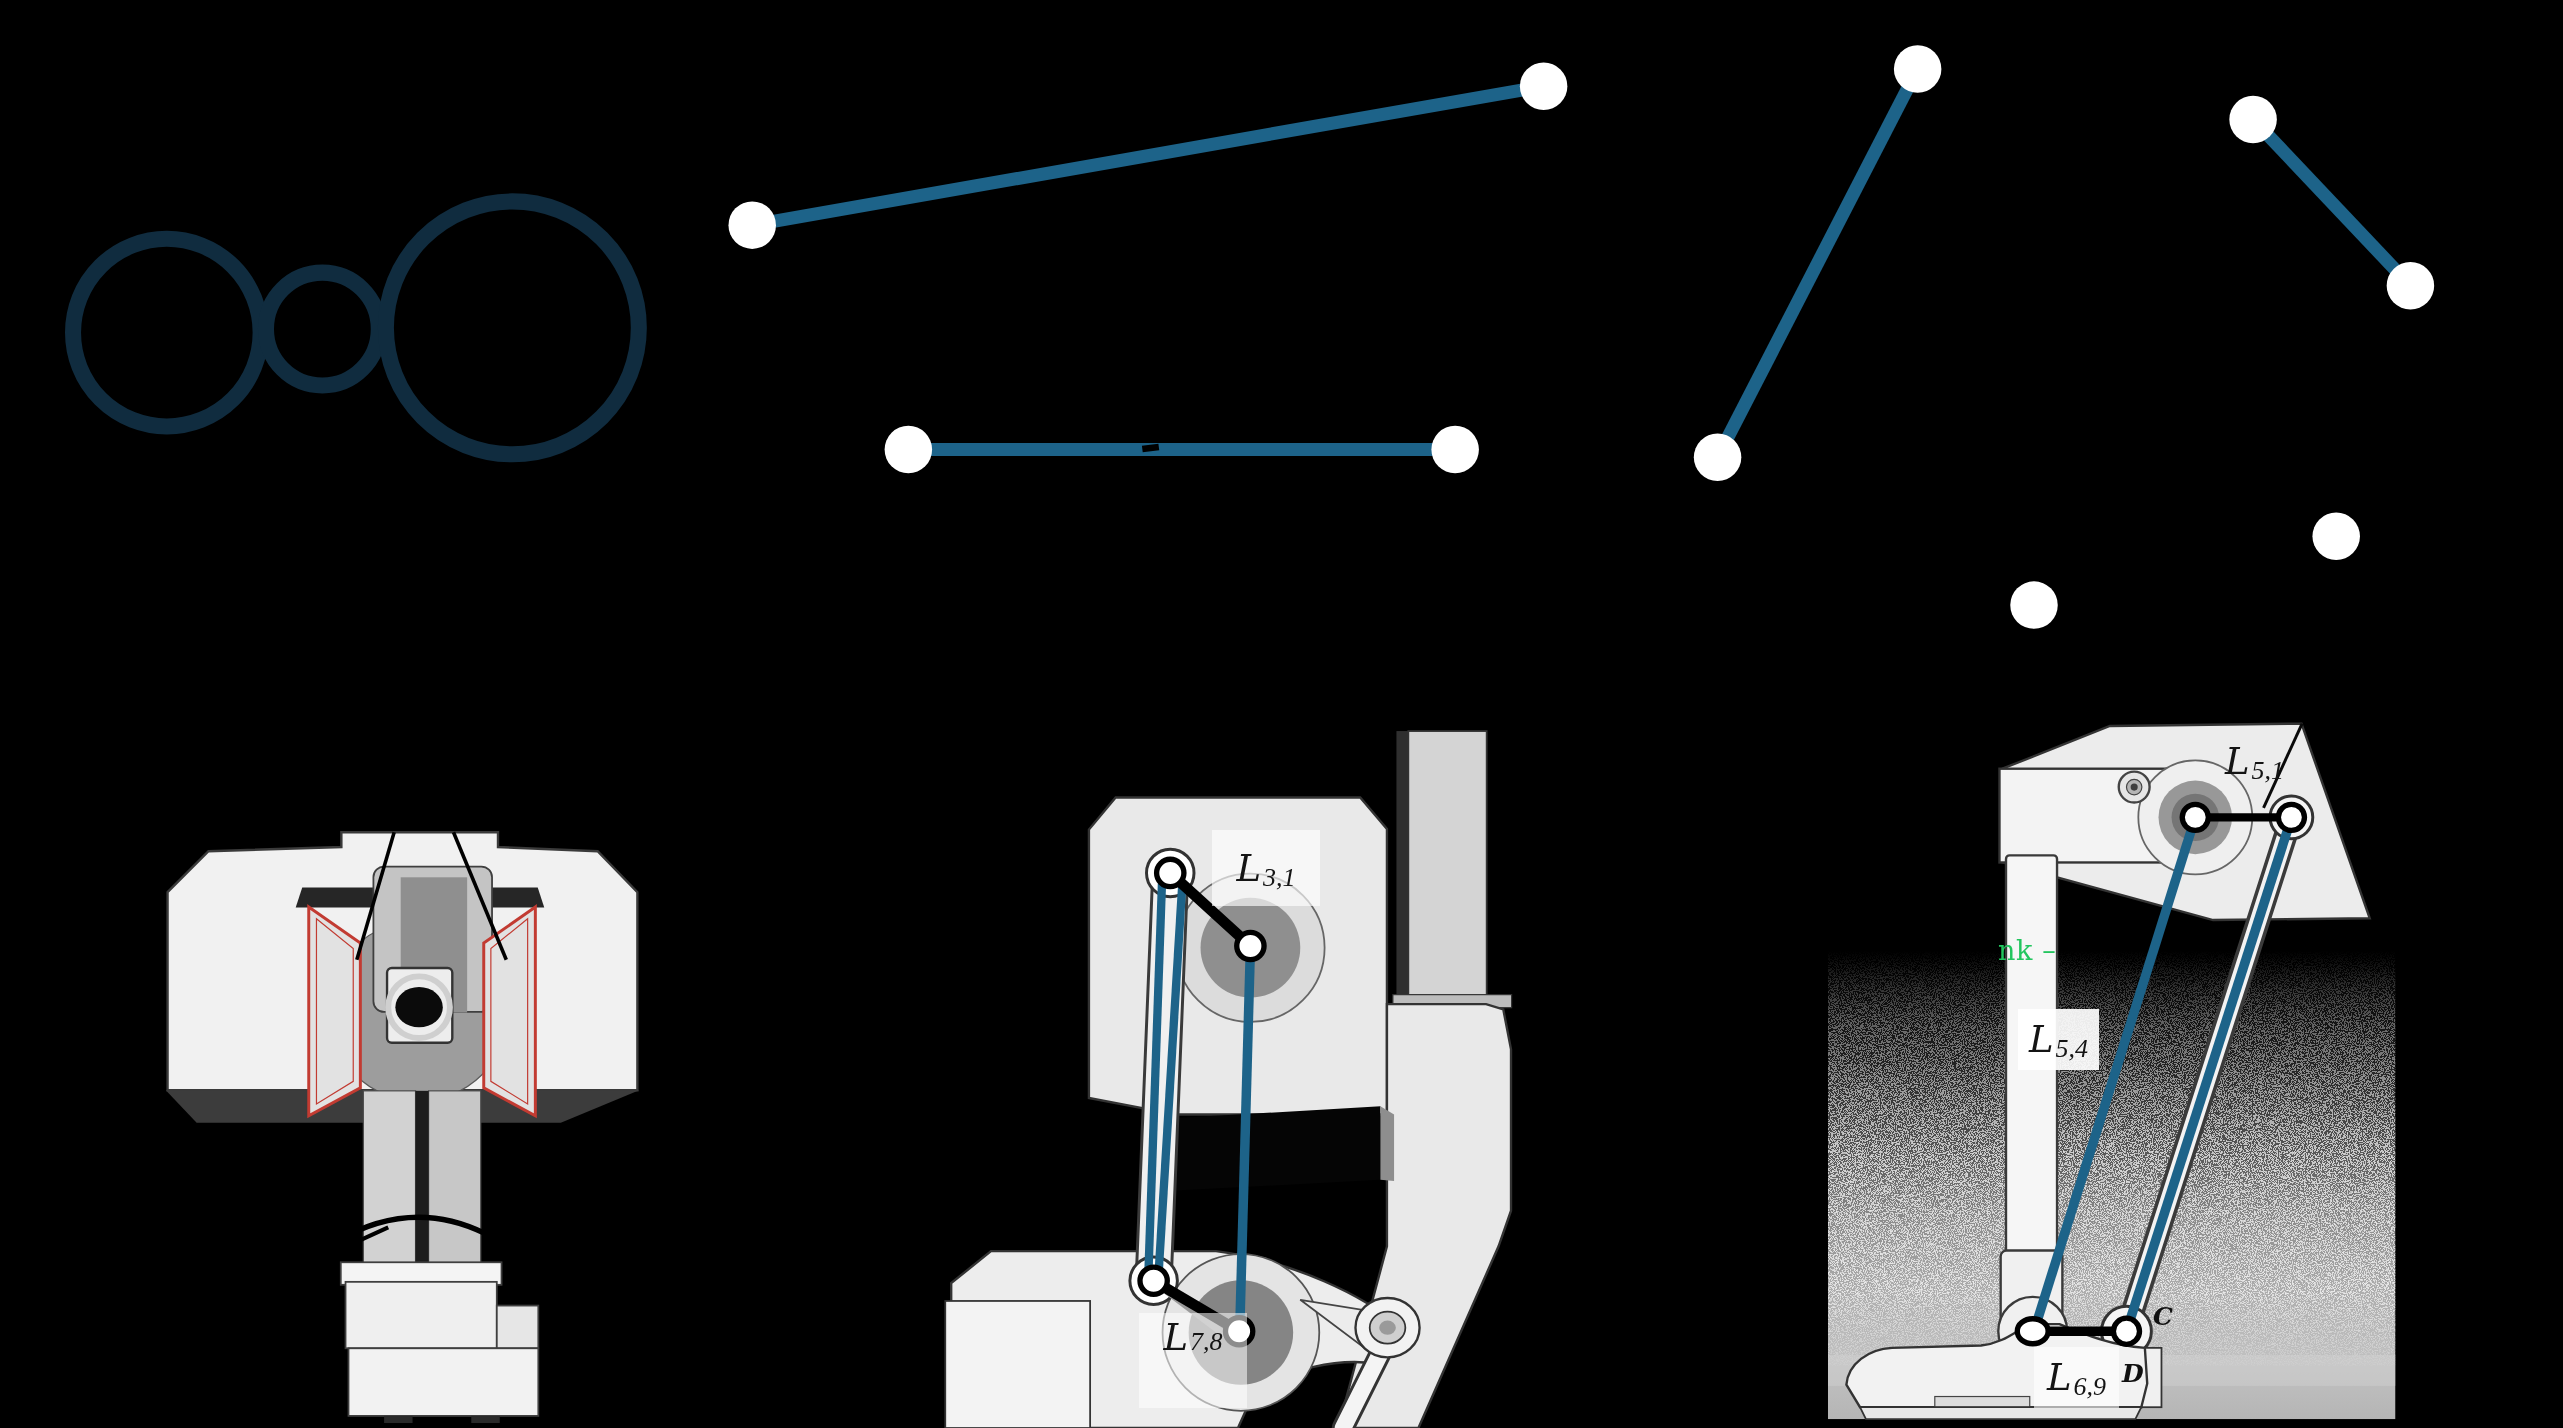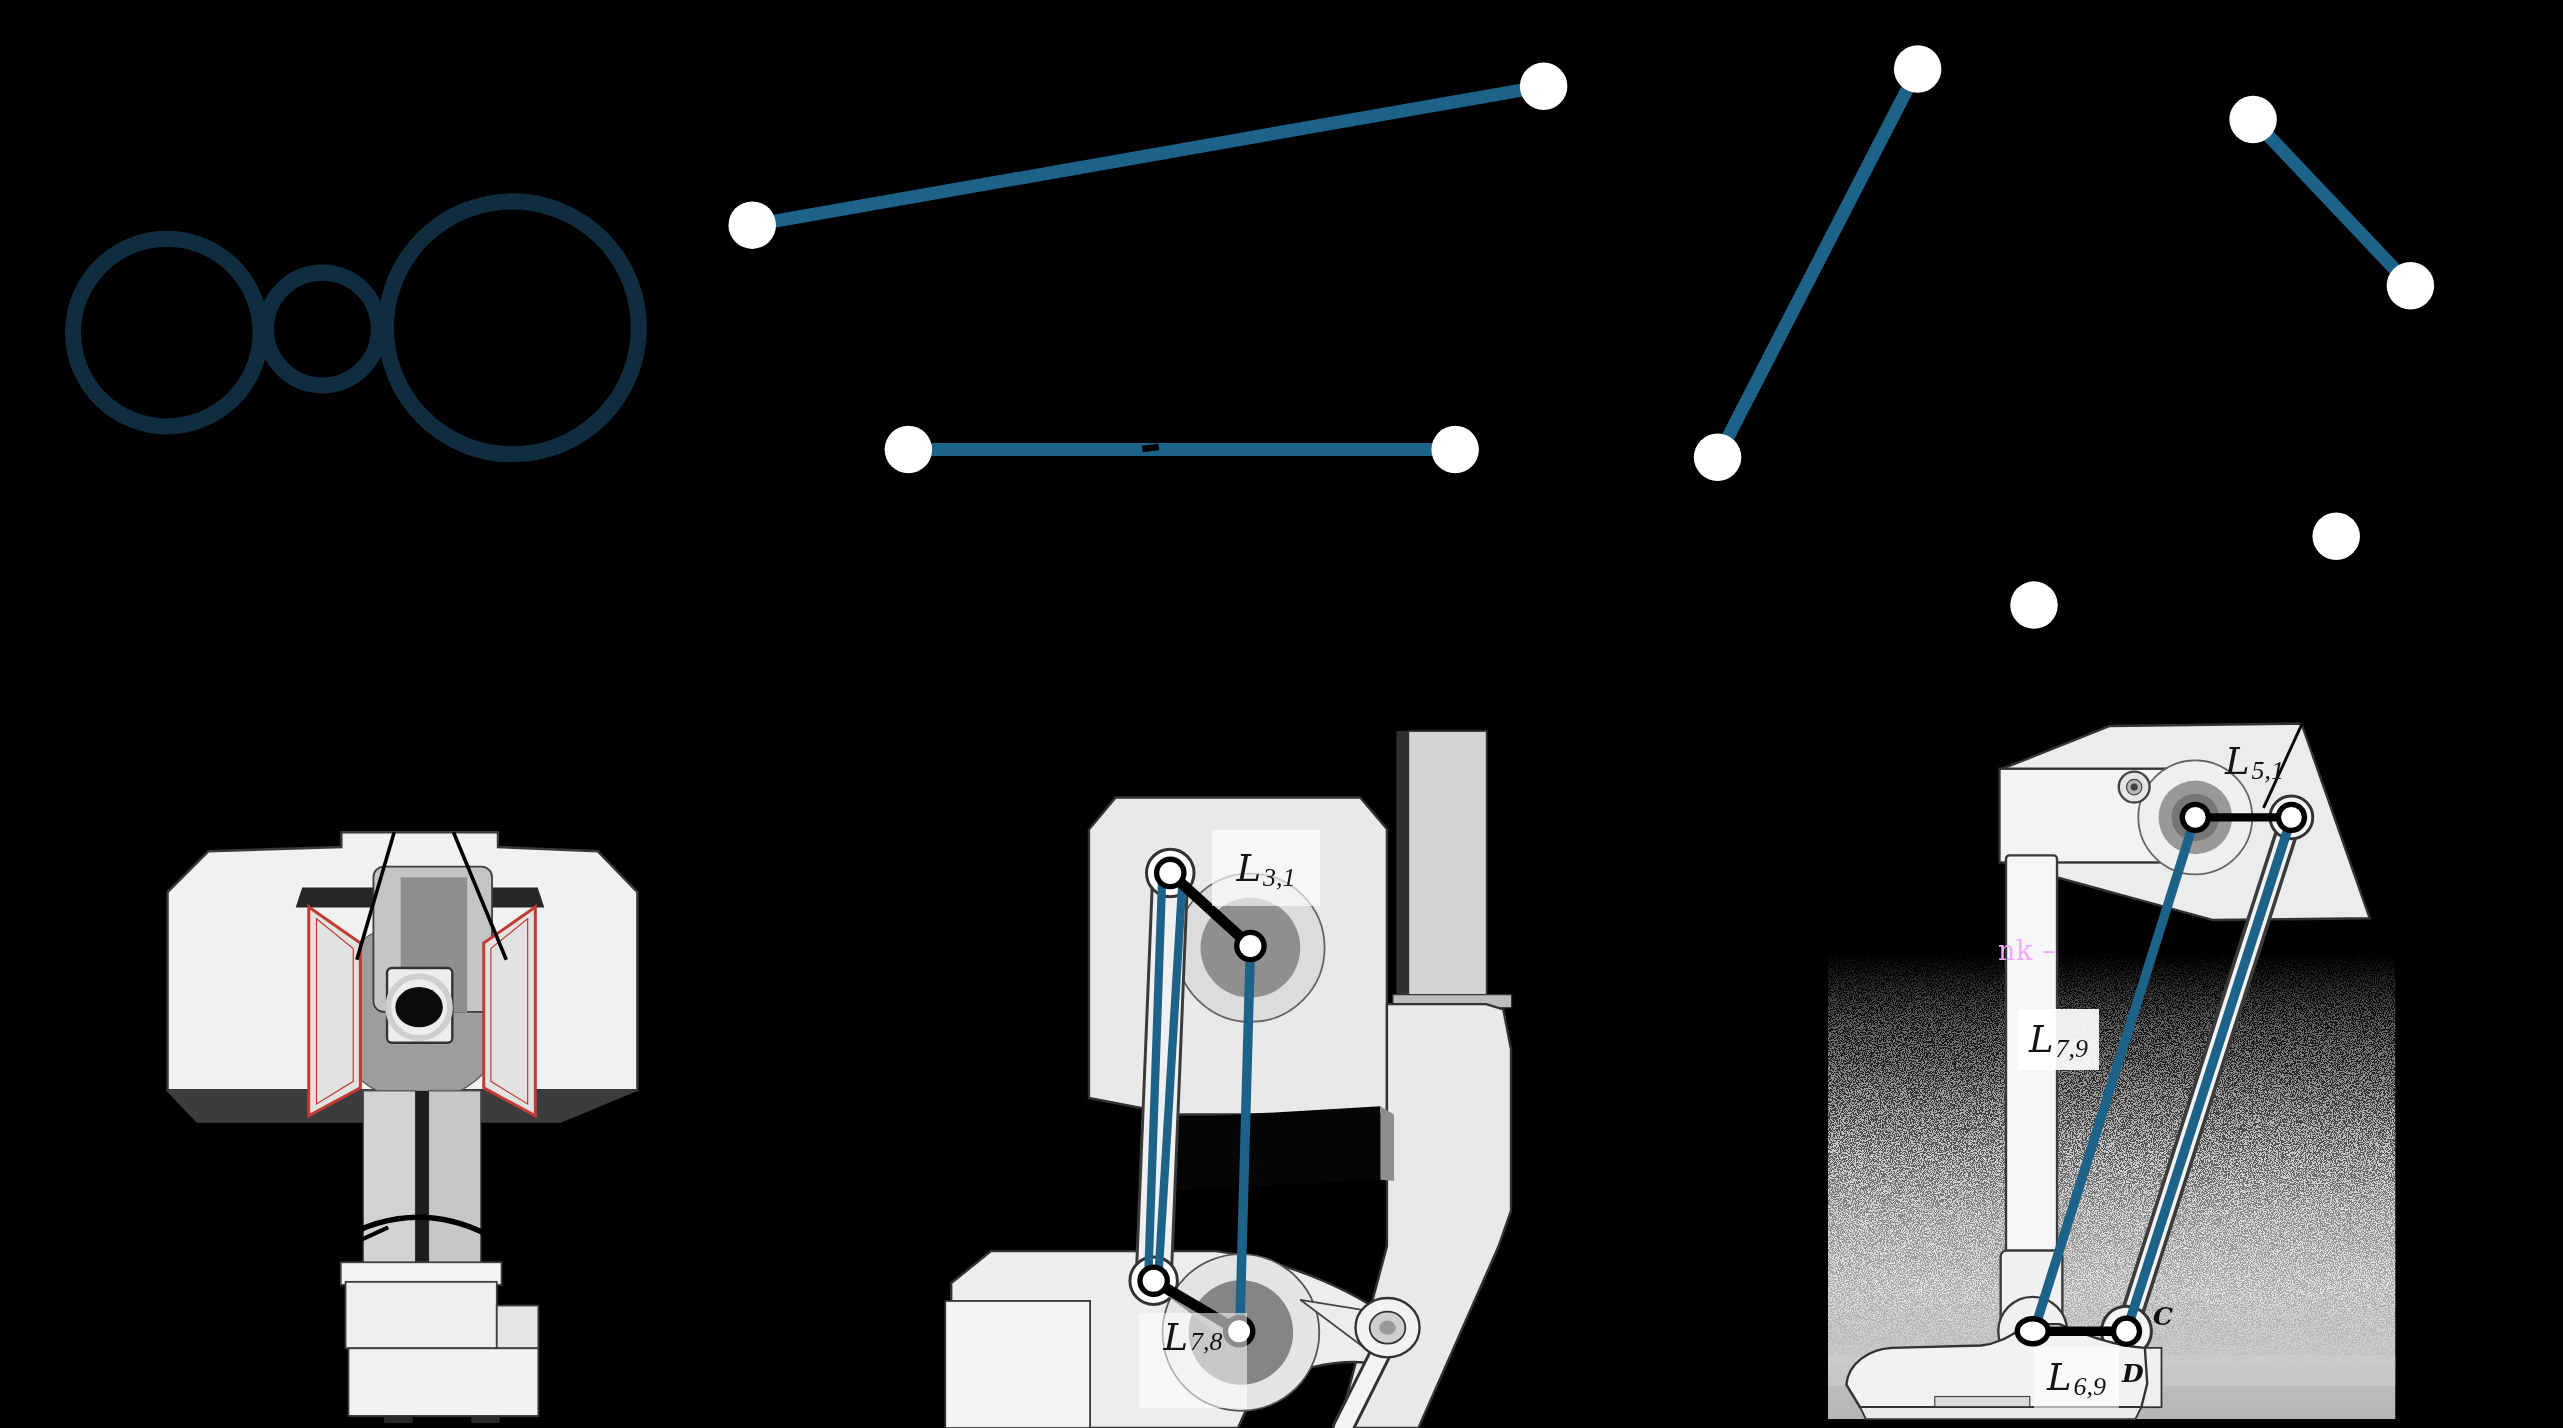--- a/index.html
+++ b/index.html
@@ -10,21 +10,21 @@
           color:#141414;font-style:italic;line-height:1;}
   .boxed{background:rgba(255,255,255,.65);}
   .b90{background:rgba(255,255,255,.92);}
   .b60{background:rgba(255,255,255,.60);}
   .b55{background:rgba(255,255,255,.55);}
   .topalign{align-items:flex-start;padding-top:6px;}
   .lmain{font-size:37px;}
   .lsub{font-size:26px;position:relative;top:9.5px;margin-left:1.8px;font-family:Liberation Serif, serif;}
   .ptlabel{position:absolute;color:#101010;font-style:italic;font-weight:bold;
            font-size:25px;line-height:1;}
-  .partial{position:absolute;color:#f0abfc;font-style:normal;font-size:27px;line-height:1;
+  .partial{position:absolute;color:#22c55e;font-style:normal;font-size:27px;line-height:1;
            letter-spacing:0.6px;}
 </style>
 </head>
 <body>
 
 <div id="canvas">
 
   <svg id="schematic-layer" class="layer" style="left:0;top:0" width="2563" height="683" viewBox="0 0 4317 1150">
 
   <circle cx="281" cy="560" r="158" fill="none" stroke="#102c3f" stroke-width="27"></circle>
@@ -213,21 +213,21 @@
   <div class="mlabel b55 topalign" style="left:1139px;top:1313px;width:108px;height:89px">
     <span class="lmain">L</span>
       <span class="lsub">7,8</span>
   </div>
   <div class="mlabel" style="left:2219px;top:740px;width:71px;height:42px">
     <span class="lmain">L</span>
       <span class="lsub">5,1</span>
   </div>
   <div class="mlabel b90" style="left:2018px;top:1009px;width:81px;height:61px">
     <span class="lmain">L</span>
-      <span class="lsub">7,9</span>
+      <span class="lsub">5,4</span>
   </div>
   <div class="mlabel b60" style="left:2034px;top:1347px;width:85px;height:61px">
     <span class="lmain">L</span>
       <span class="lsub">6,9</span>
   </div>
   <div class="ptlabel" style="left:2153px;top:1304px">C</div>
   <div class="ptlabel" style="left:2122px;top:1361px">D</div>
   <div class="partial" style="left:1998px;top:937px">nk –</div>
 
 </div>

